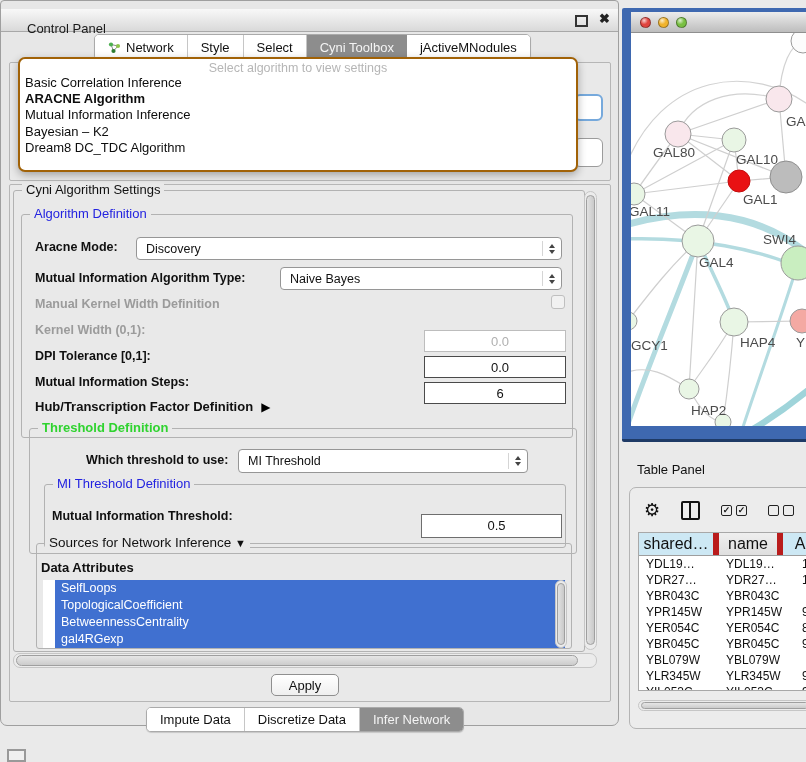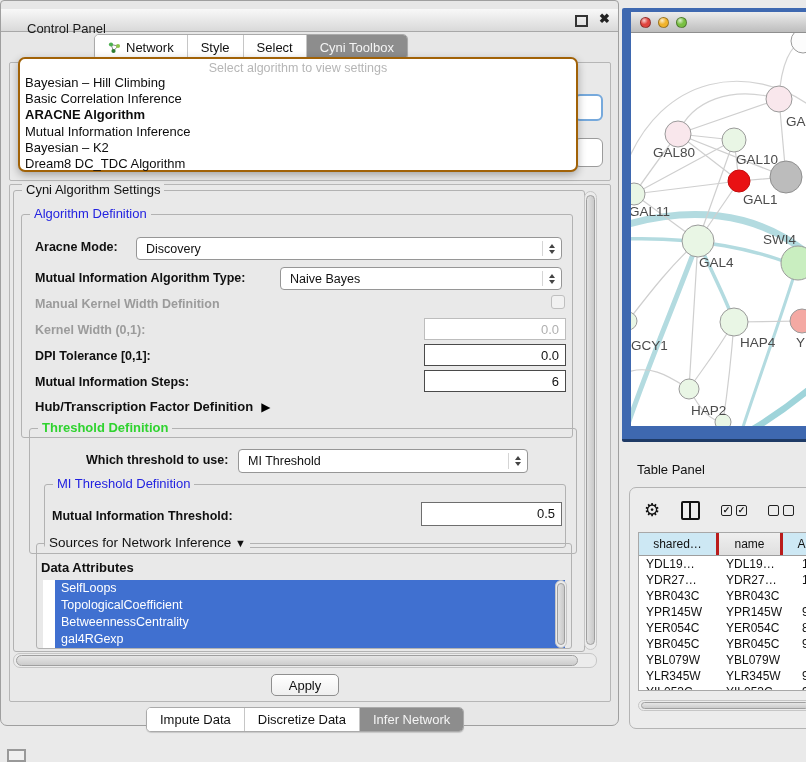--- a/index.html
+++ b/index.html
@@ -50,21 +50,21 @@
   .combo-text{flex:1;padding-left:9px;font-size:12.5px;color:#111;}
   .combo-arrows{width:18px;display:flex;flex-direction:column;align-items:center;gap:2px;
     border-left:1px solid #d5d5d5;height:70%;justify-content:center;}
   .arr-up{width:0;height:0;border-left:3.5px solid transparent;border-right:3.5px solid transparent;
     border-bottom:4px solid #444;}
   .arr-dn{width:0;height:0;border-left:3.5px solid transparent;border-right:3.5px solid transparent;
     border-top:4px solid #444;}
 
   
   .nfield{background:#fff;border:1px solid #4a4a4a;box-sizing:border-box;font-size:13px;
-    text-align:right;padding:3px 6px 0 16px;color:#111;}
+    text-align:center;padding:3px 6px 0 16px;color:#111;margin-top:12px;}
   .nfield.disabled{border:1px solid #bdbdbd;color:#b0b0b0;}
 
   .checkbox{width:14px;height:14px;border:1px solid #bfbfbf;border-radius:3px;background:#f1f1f1;
     box-sizing:border-box;}
 
   
   #attr-list{background:#fff;overflow:hidden;padding-left:12px;}
   .attr-item{height:17px;line-height:17px;background:#4070d0;color:#fff;font-size:12.5px;
     padding-left:6px;white-space:nowrap;}
 
@@ -109,22 +109,22 @@
   #tb-toolbar{left:14px;top:10px;height:24px;display:flex;align-items:center;gap:21px;}
   #icon-gear{font-size:18px;color:#111;line-height:18px;}
   #icon-split{width:15px;height:15px;border:2px solid #111;border-radius:2px;position:relative;}
   #icon-split::after{content:"";position:absolute;left:6px;top:0;width:2px;height:100%;background:#111;}
   .cbx-pair{display:flex;gap:4px;}
   .cbx{width:9px;height:9px;border:1.5px solid #222;border-radius:2px;position:relative;font-size:9px;
     line-height:8px;font-weight:bold;text-align:center;color:#111;}
   #tb-table{left:8px;top:44px;width:184px;height:159px;background:#fff;border:1px solid #a8a8a8;
     overflow:hidden;box-sizing:border-box;}
   #tb-header{display:flex;height:22px;border-bottom:1px solid #9e9e9e;}
-  .th{font-size:12px;display:flex;align-items:center;justify-content:center;
-    border-right:3px solid #b91c1c;box-sizing:border-box;background:linear-gradient(#efefef,#dfdfdf);}
+  .th{font-size:16px;display:flex;align-items:center;justify-content:center;
+    border-right:6px solid #b91c1c;box-sizing:border-box;background:linear-gradient(#efefef,#dfdfdf);}
   .th.hl{background:#cde8f4;}
   .tr{display:flex;height:16px;}
   .td{font-size:12px;line-height:16px;padding-left:7px;box-sizing:border-box;white-space:nowrap;
     overflow:hidden;}
   #tb-hscroll{left:8px;top:212px;width:176px;height:11px;}
 
   #mini-button{left:7px;top:749px;width:19px;height:13px;background:#f0f0f0;border:2px solid #999;
     box-sizing:border-box;}
 </style>
 </head>
@@ -156,20 +156,23 @@
       </div>
       <div class="tab">
         <span>Style</span>
       </div>
       <div class="tab">
         <span>Select</span>
       </div>
       <div class="tab selected">
         <span>Cyni Toolbox</span>
       </div>
+      <div class="tab">
+        <span>jActiveMNodules</span>
+      </div>
     </div>
 
   <div class="abs section" id="top-section"></div>
   <div class="abs partial-combo" id="partial-combo-blue"></div>
   <div class="abs partial-combo" id="partial-combo-gray"></div>
 
   <div class="abs section" id="main-section"></div>
 
   <div class="abs fs" style="left:13px;top:190px;width:572px;height:462px;">
     <span class="legend">Cyni Algorithm Settings</span>
@@ -267,21 +270,20 @@
         <span>Discretize Data</span>
       </div>
       <div class="tab selected">
         <span>Infer Network</span>
       </div>
     </div>
 
   <div class="abs" id="algo-dropdown">
     <div id="algo-hint">Select algorithm to view settings</div>
     <div id="dd-list">
-        <div class="dd-item">Bayesian – Hill Climbing</div>
         <div class="dd-item">Basic Correlation Inference</div>
         <div class="dd-item bold">ARACNE Algorithm</div>
         <div class="dd-item">Mutual Information Inference</div>
         <div class="dd-item">Bayesian – K2</div>
         <div class="dd-item">Dream8 DC_TDC Algorithm</div>
       </div>
   </div>
 
   <div class="abs" id="net-window"></div>
   <div class="abs" id="net-titlebar">

